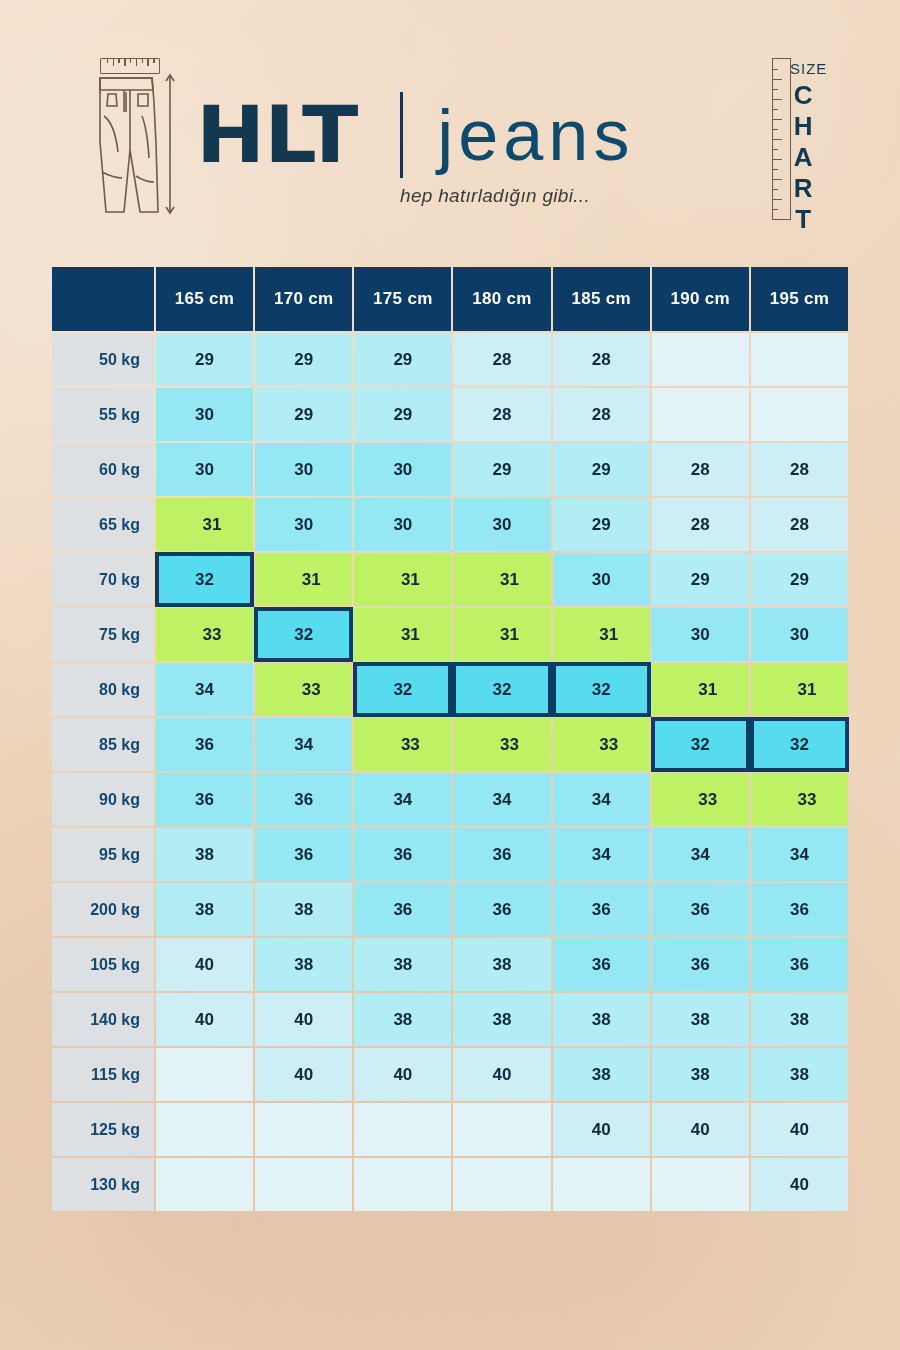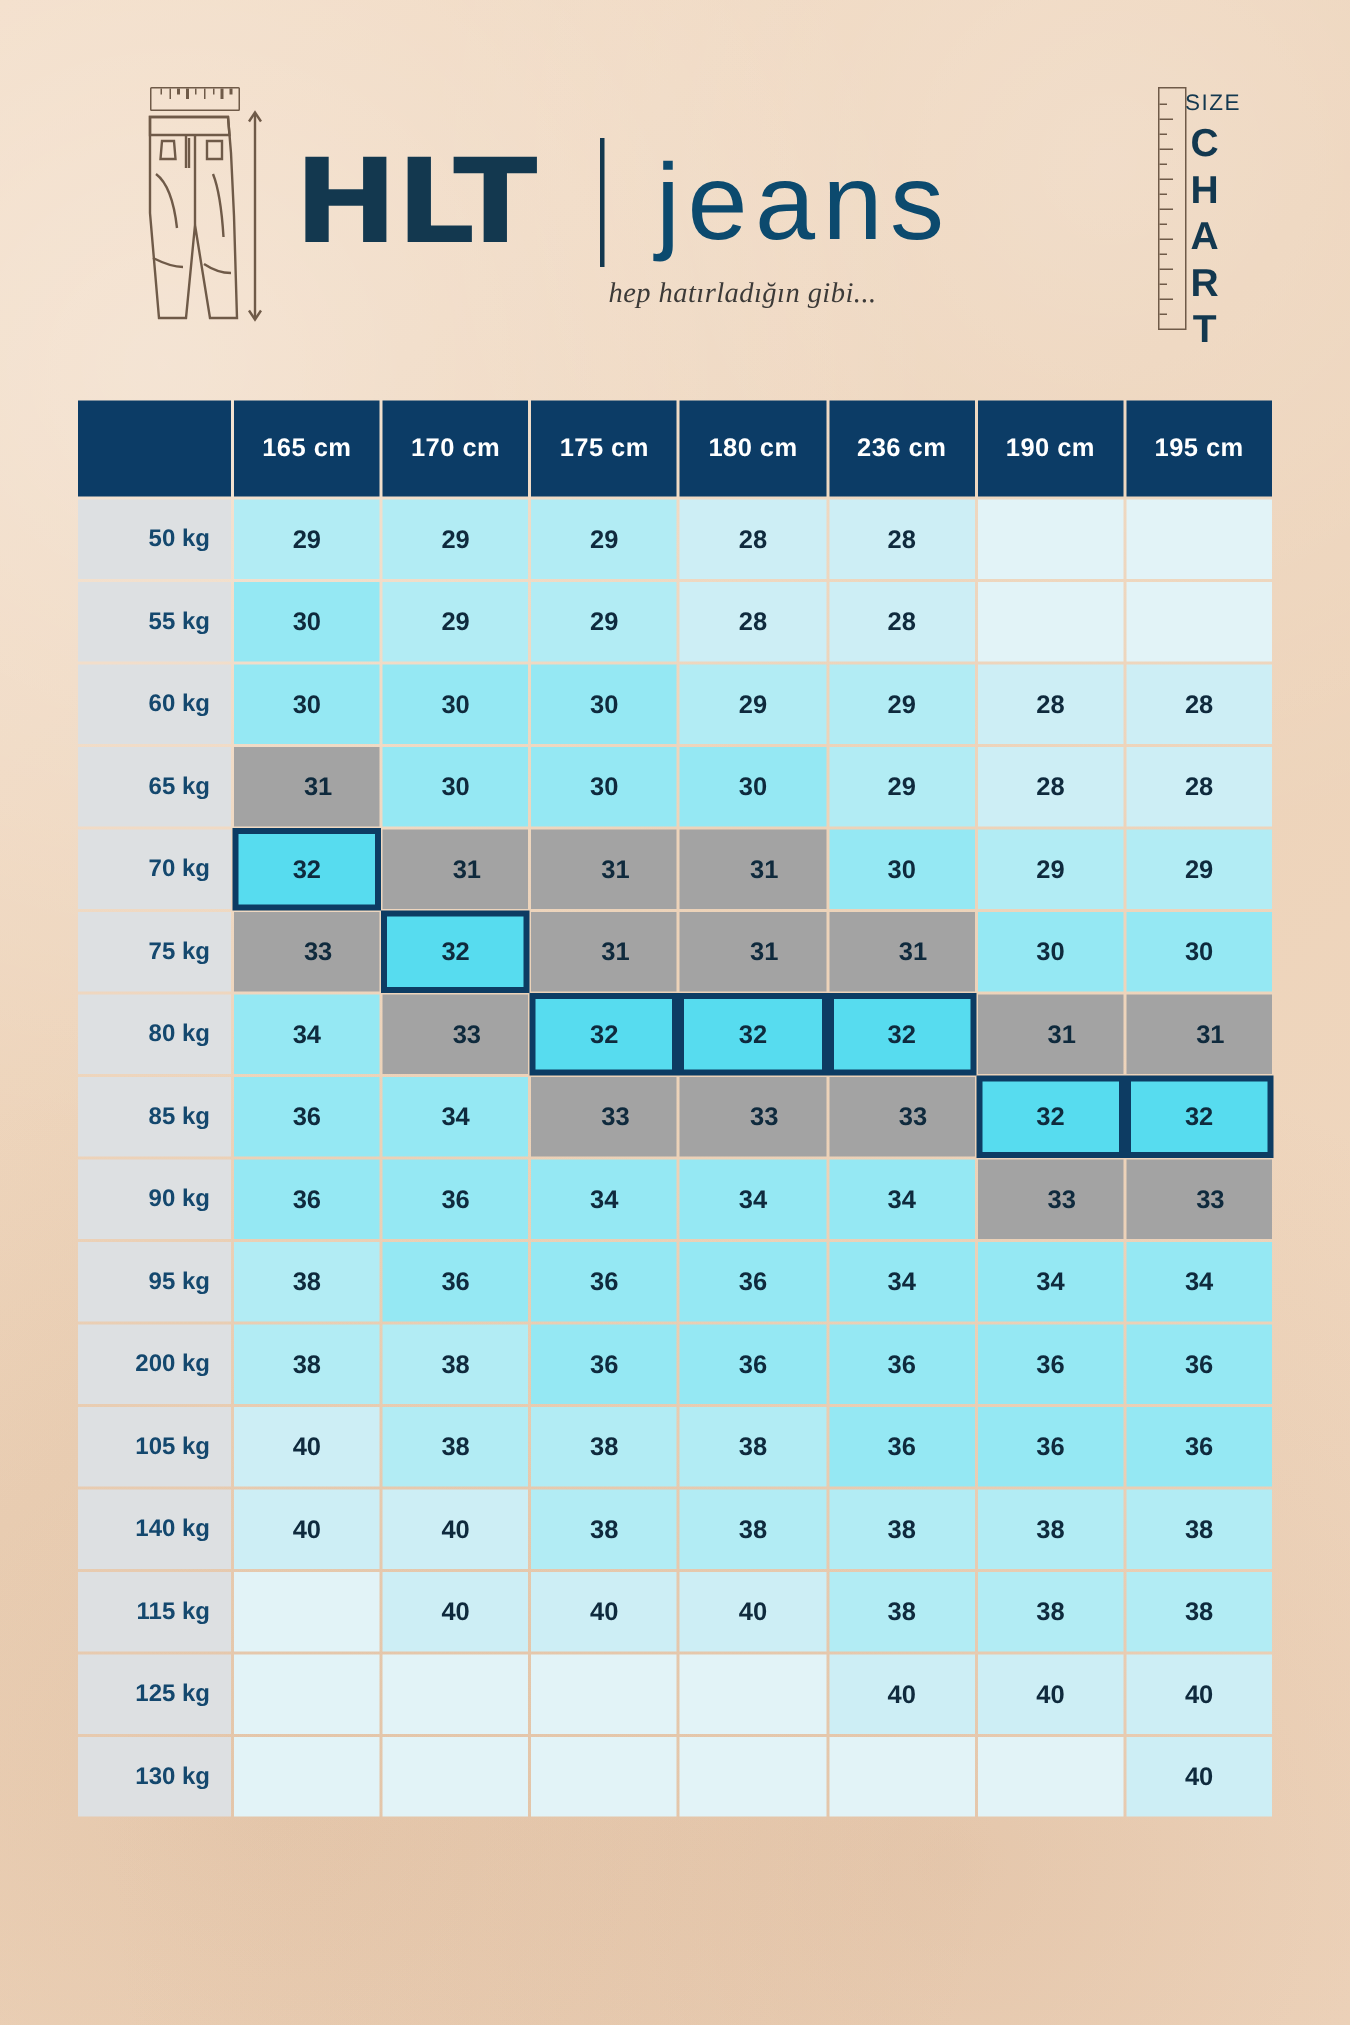--- a/index.html
+++ b/index.html
@@ -95,21 +95,21 @@
   }
   .tagline {
     position: absolute;
     top: 145px;
     left: 0;
     width: 900px;
     text-align: center;
     font-style: italic;
     font-size: 19px;
     color: #3c3a38;
-    font-family: Liberation Serif, serif;
+    font-family: Liberation Sans, sans-serif;
     letter-spacing: 0.3px;
     padding-left: 90px;
     box-sizing: border-box;
   }
 
   
   .size-chart-mark {
     position: absolute;
     right: 58px;
     top: 18px;
@@ -196,21 +196,21 @@
     font-size: 17px;
     font-weight: 700;
     color: #0f2a3d;
     height: 51px;
   }
   
   .lv0 { background: #e2f3f7; }
   .lv1 { background: #cdeef5; }
   .lv2 { background: #b2ecf4; }
   .lv3 { background: #95e8f3; }
-  .lv4 { background: #a3a3a3; padding-left: 16px; }
+  .lv4 { background: #bef264; padding-left: 16px; }
   .lv5 { background: #57dcef; }
   .hl {
     outline: 4px solid #0d3c63;
     outline-offset: -3px;
     position: relative;
     z-index: 2;
   }
 </style>
 </head>
 <body>
@@ -286,21 +286,21 @@
 
 <div class="table-wrap">
   <table class="size-table">
     <thead>
       <tr>
         <th class="corner"></th>
       <th class="colhead">165 cm</th>
           <th class="colhead">170 cm</th>
           <th class="colhead">175 cm</th>
           <th class="colhead">180 cm</th>
-          <th class="colhead">236 cm</th>
+          <th class="colhead">185 cm</th>
           <th class="colhead">190 cm</th>
           <th class="colhead">195 cm</th>
         </tr>
     </thead>
     <tbody>
         <tr>
           <th class="rowhead">50 kg</th>
           <td class="lv2">29</td>
           <td class="lv2">29</td>
           <td class="lv2">29</td>

